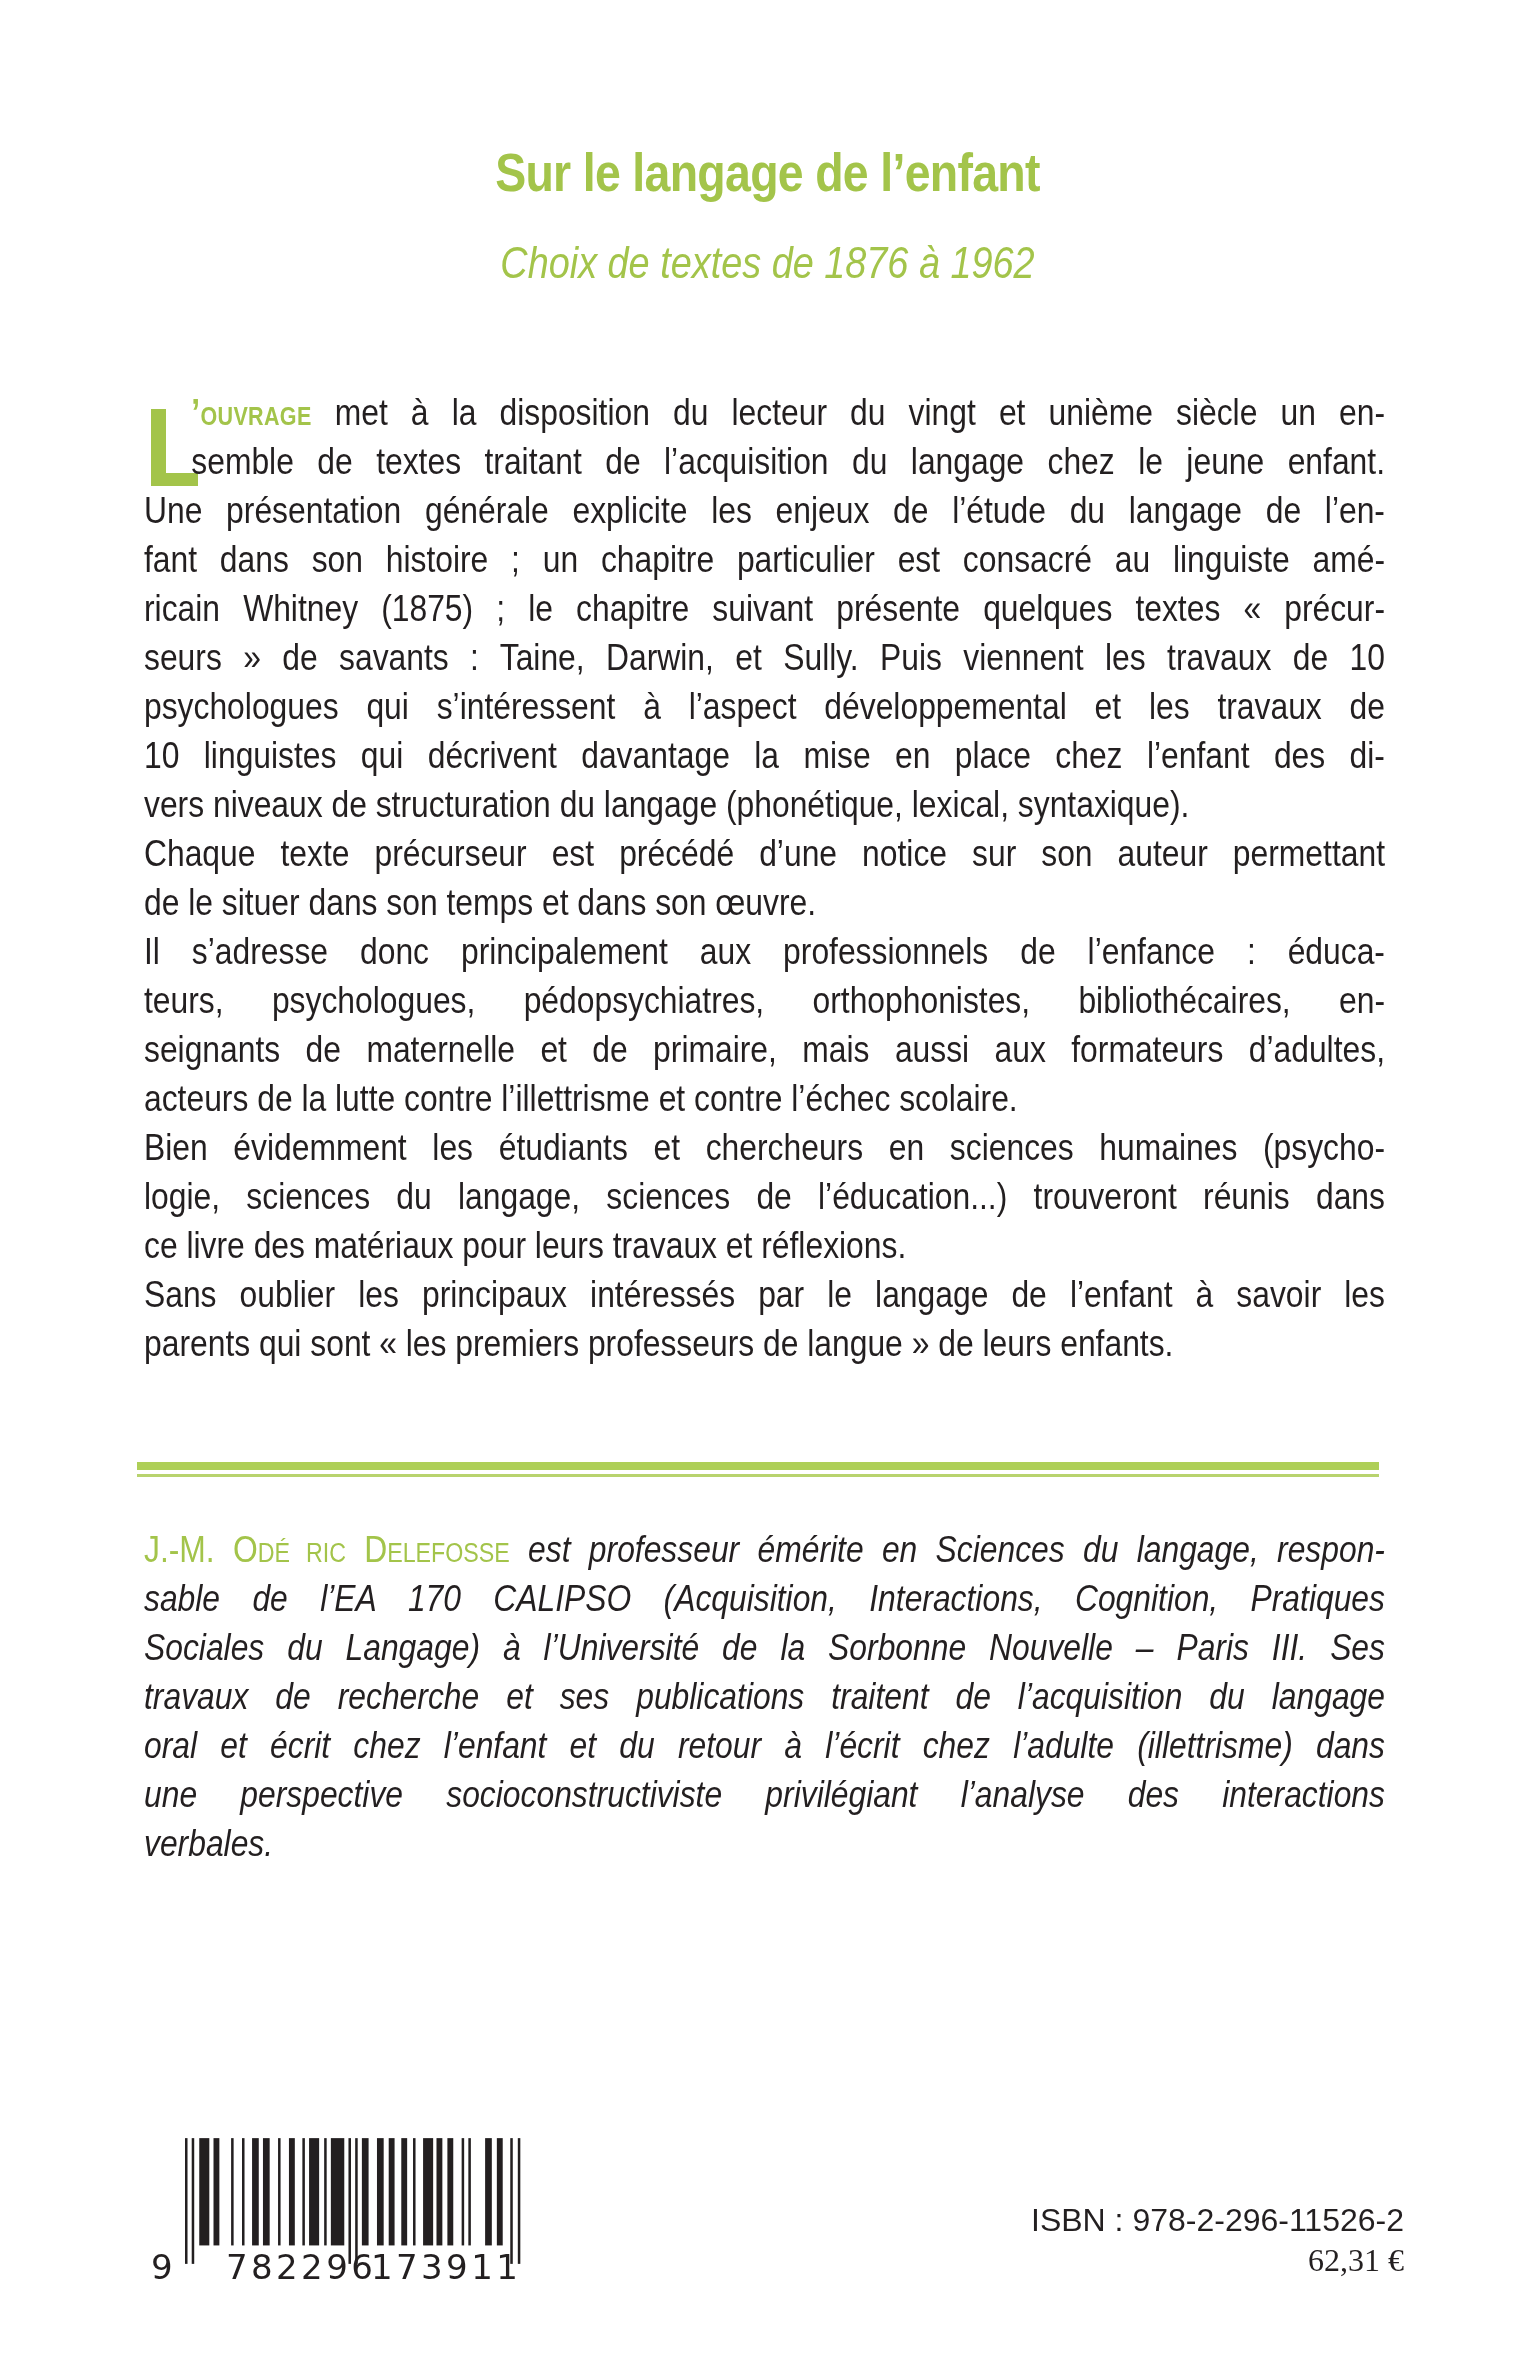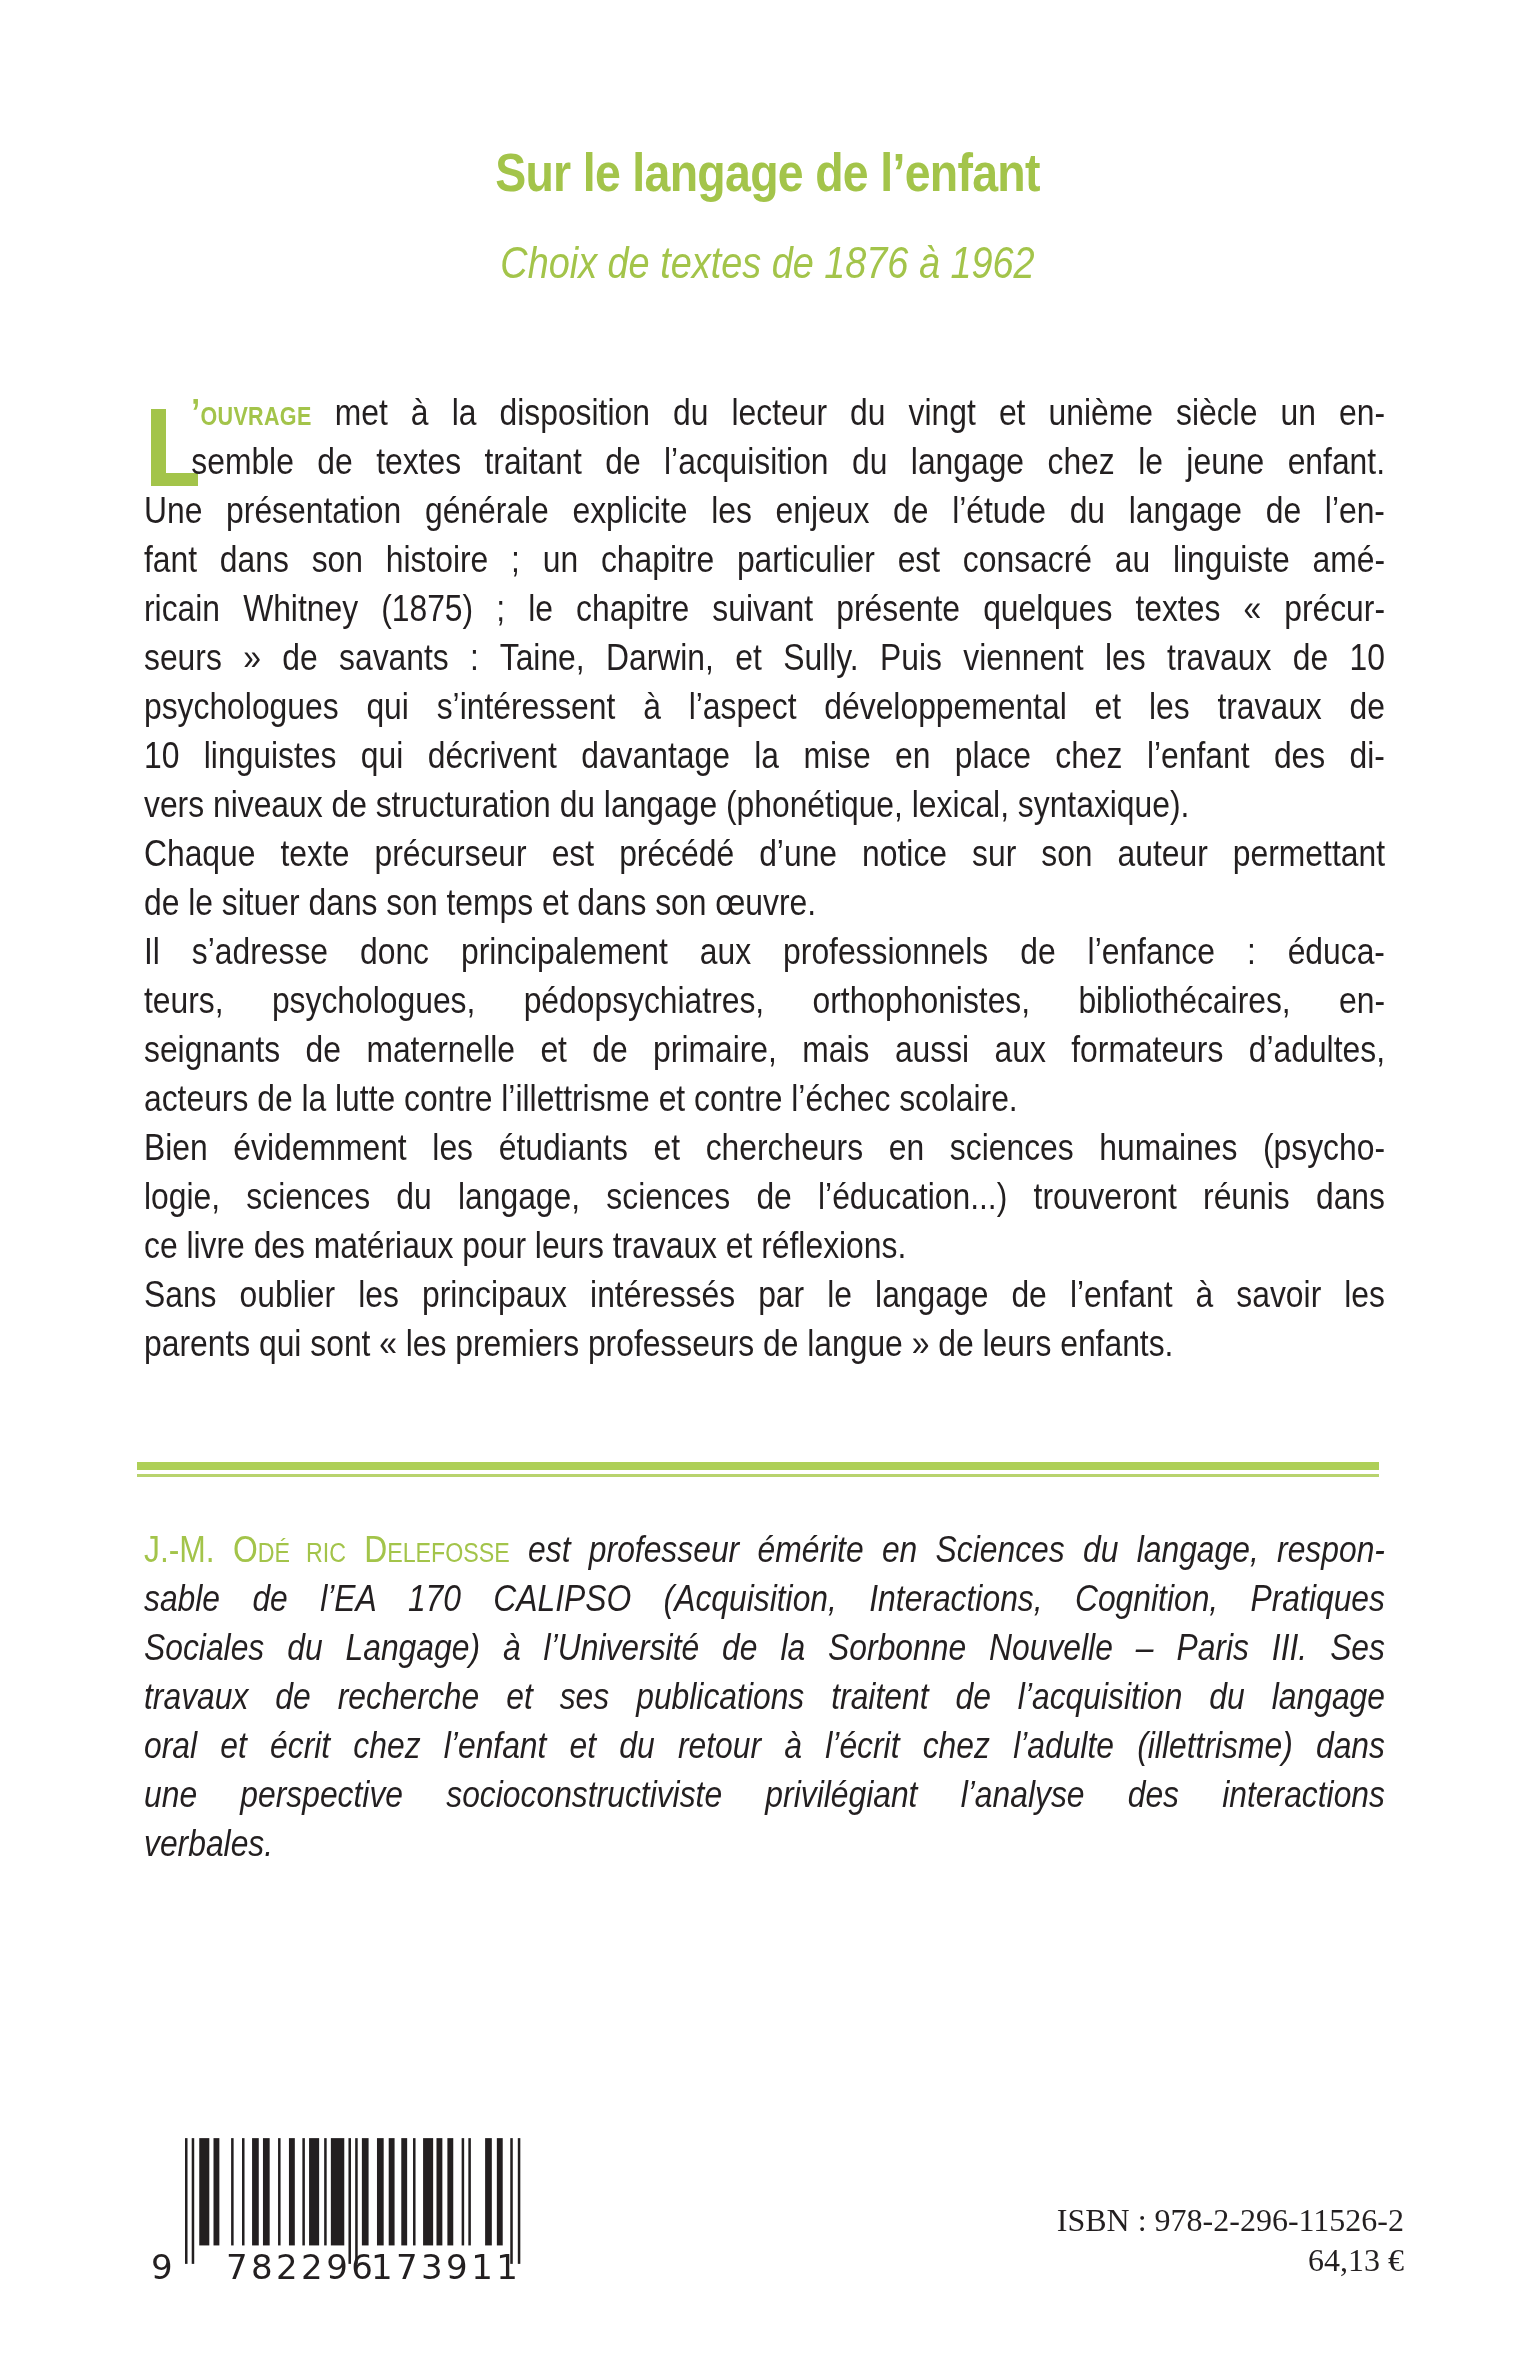--- a/index.html
+++ b/index.html
@@ -55,21 +55,21 @@
 
   .barcode { position: absolute; left: 168px; top: 2138px; width: 361px; height: 143px; }
   .barcode svg { position: absolute; left: 17px; top: 0; }
   .barcode-digits {
     position: absolute; top: 2247px; font-family: "DejaVu Sans", sans-serif; font-size: 34px; color: #231f20;
     letter-spacing: 3.4px;
   }
 
   .isbn {
     position: absolute; right: 155px; top: 2202px;
-    font-family: Liberation Serif, serif; font-size: 32px; color: #231f20; text-align: right; white-space: nowrap;
+    font-family: Liberation Sans, sans-serif; font-size: 32px; color: #231f20; text-align: right; white-space: nowrap;
   }
   .price {
     position: absolute; right: 155px; top: 2242px;
     font-family: "Liberation Serif", serif; font-size: 32px; color: #231f20; text-align: right; white-space: nowrap;
   }
 </style>
 </head>
 <body>
 
 <div class="page">
@@ -152,16 +152,16 @@
         <rect x="388" y="0" width="3" height="150"></rect>
         <rect x="397" y="0" width="3" height="150"></rect>
       </g>
     </svg>
   </div>
   <div class="barcode-digits" style="left:151px;">9</div>
   <div class="barcode-digits" style="left:201px;margin-left:25px;">782296</div>
   <div class="barcode-digits" style="left:371px;">173911</div>
 
   <div class="isbn">ISBN : 978-2-296-11526-2</div>
-  <div class="price">64,13 €</div>
+  <div class="price">62,31 €</div>
 
 </div>
 
 
 </body></html>

